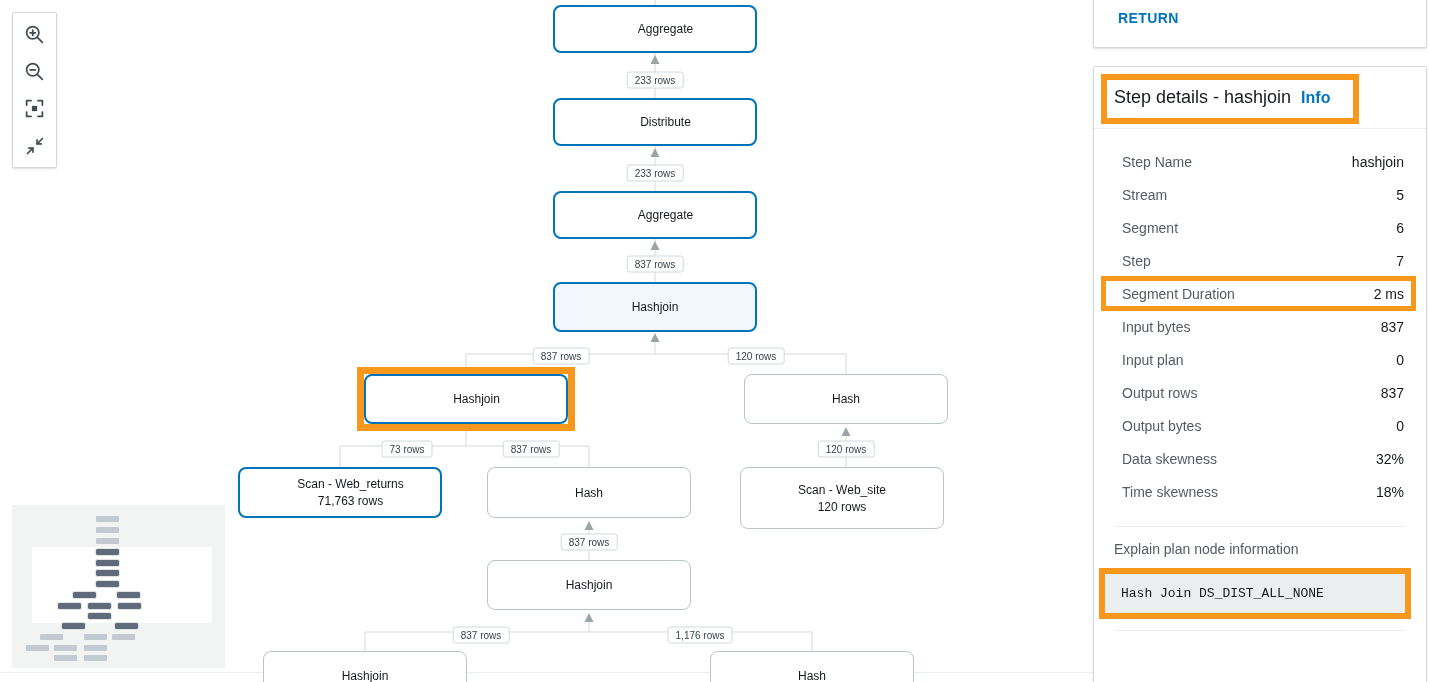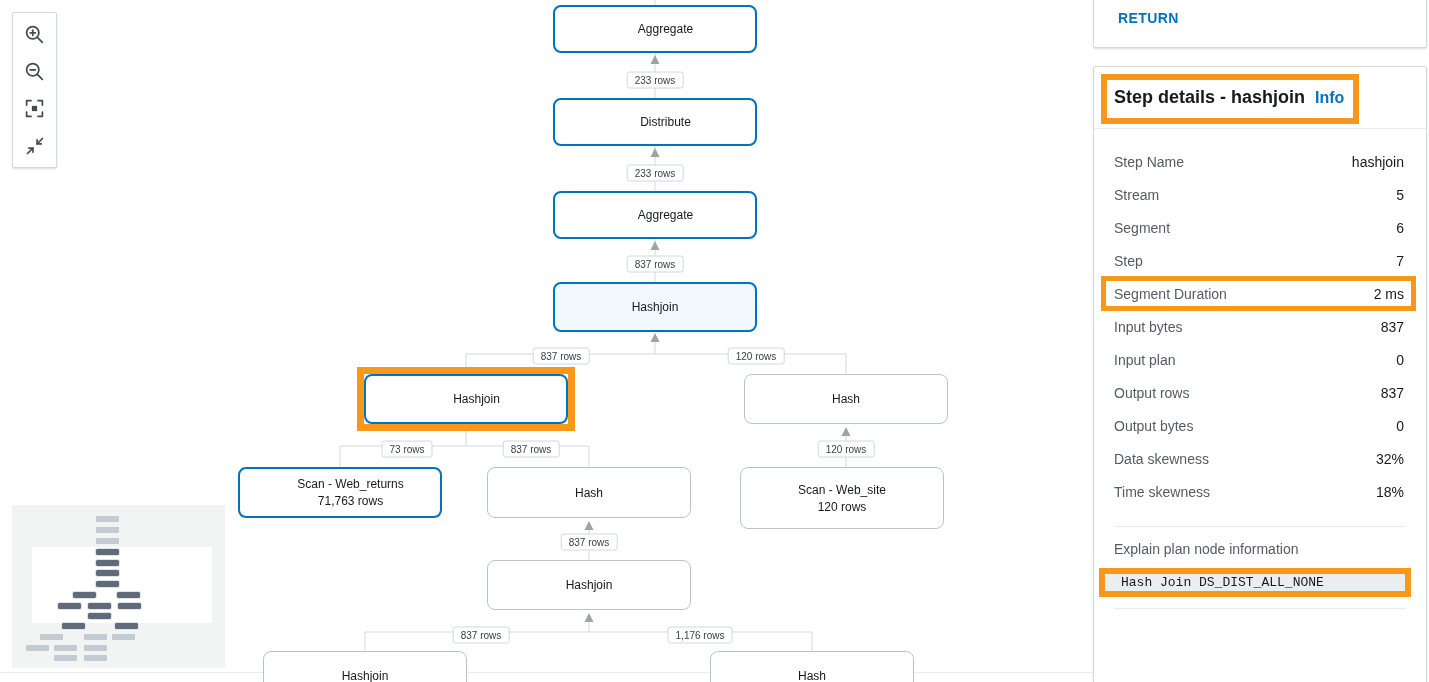--- a/index.html
+++ b/index.html
@@ -36,34 +36,34 @@
   
   .panel{position:absolute;left:1093px;top:0;width:360px;height:682px;background:#fff;}
   .card{position:absolute;background:#fff;border:1px solid #d5d9d9;border-radius:2px;
     box-shadow:0 1px 2px rgba(0,28,36,.15);box-sizing:border-box;}
   .return-card{left:0;top:-10px;width:334px;height:58px;}
   .return-link{position:absolute;left:24px;top:19px;font-size:14px;font-weight:700;
     letter-spacing:.4px;color:var(--blue);text-decoration:none;cursor:pointer;}
   .details-card{left:0;top:66px;width:334px;height:632px;}
   .card-header{position:relative;height:62px;border-bottom:1px solid #eaeded;
     display:flex;align-items:center;padding-left:20px;box-sizing:border-box;background:#fff;}
-  .card-title{font-size:18px;font-weight:700;color:#16191f;}
+  .card-title{font-size:18px;font-weight:400;color:#16191f;}
   .info-link{margin-left:10px;font-size:16px;font-weight:700;color:var(--blue);text-decoration:none;cursor:pointer;}
   .header-ring{position:absolute;left:7px;top:7px;width:258px;height:50px;box-sizing:border-box;
     border:6px solid var(--orange);z-index:2;pointer-events:none;}
   .kv-rows{padding-top:16px;}
   .kv-row{position:relative;height:33px;display:flex;align-items:center;padding:0 22px 0 20px;}
-  .kv-label{font-size:14px;color:#545b64;}
+  .kv-label{font-size:14px;color:#545b64;margin-left:8px;}
   .kv-value{margin-left:auto;font-size:14px;color:#16191f;}
   .kv-row.highlighted::after{content:"";position:absolute;left:7px;right:10px;top:-1px;bottom:-1px;
     box-sizing:border-box;border:5px solid var(--orange);pointer-events:none;}
   .section-divider{border:none;border-top:1px solid #eaeded;margin:18px 20px 0;}
   .explain-label{margin:14px 20px 11px;font-size:14px;color:#545b64;}
   .code-annotation{margin:0 15px 0 5px;border:6px solid var(--orange);}
-  .code-block{background:#ebeeee;padding:1px 16px;font-family:"Liberation Mono","DejaVu Sans Mono",monospace;
+  .code-block{background:#ebeeee;padding:12px 16px;font-family:"Liberation Mono","DejaVu Sans Mono",monospace;
     font-size:13px;color:#16191f;white-space:nowrap;}
   .bottom-divider{border:none;border-top:1px solid #eaeded;margin:11px 20px 0;}
 </style>
 </head>
 <body style="--orange: #f7981d; --blue: #0073bb; --edge: #d5d9d9; --arrow: #9aa5a8;">
 
 <div class="canvas">
   <svg id="edges-layer">
       <polyline points="655,0 655,5" fill="none" stroke="#d5d9d9" stroke-width="1"></polyline>
       <polyline points="655,98 655,53" fill="none" stroke="#d5d9d9" stroke-width="1"></polyline>

